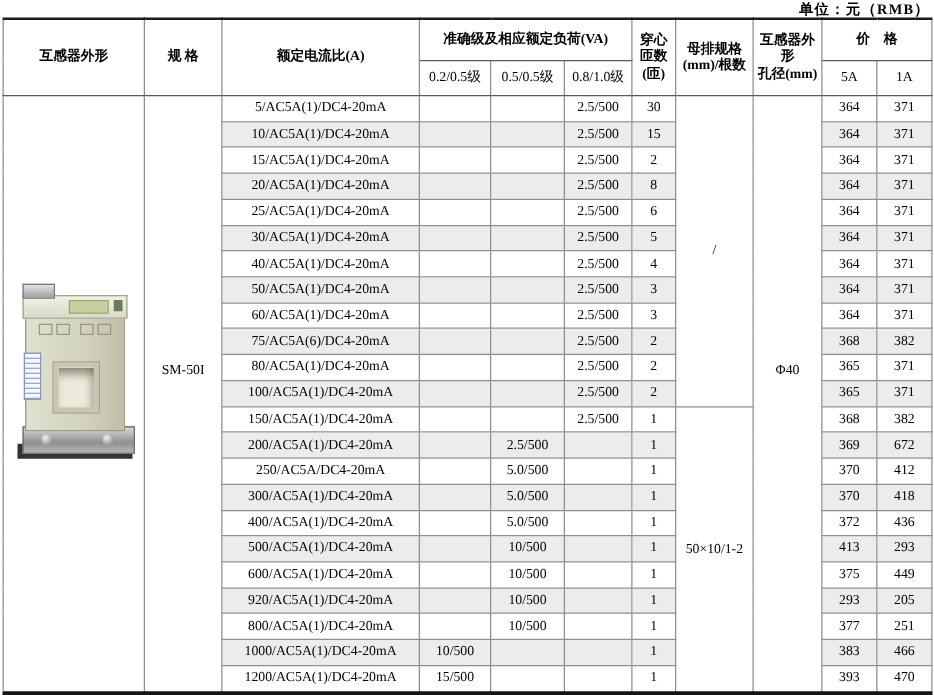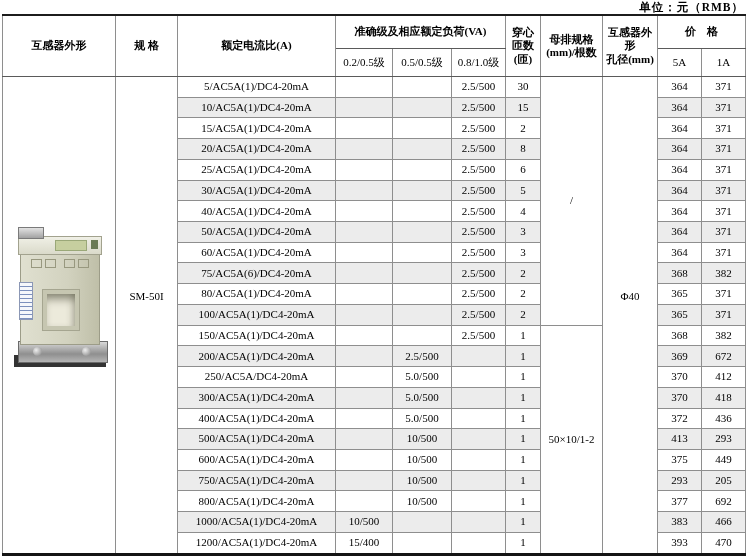--- a/index.html
+++ b/index.html
@@ -278,49 +278,49 @@
         <tr>
           <td>600/AC5A(1)/DC4-20mA</td>
           <td></td>
           <td>10/500</td>
           <td></td>
           <td>1</td>
           <td>375</td>
           <td>449</td>
         </tr>
         <tr>
-          <td class="alt">750/AC5A(1)/DC4-20mA</td>
+          <td class="alt">920/AC5A(1)/DC4-20mA</td>
           <td class="alt"></td>
           <td class="alt">10/500</td>
           <td class="alt"></td>
           <td class="alt">1</td>
           <td class="alt">293</td>
           <td class="alt">205</td>
         </tr>
         <tr>
           <td>800/AC5A(1)/DC4-20mA</td>
           <td></td>
           <td>10/500</td>
           <td></td>
           <td>1</td>
           <td>377</td>
-          <td>692</td>
+          <td>251</td>
         </tr>
         <tr>
           <td class="alt">1000/AC5A(1)/DC4-20mA</td>
           <td class="alt">10/500</td>
           <td class="alt"></td>
           <td class="alt"></td>
           <td class="alt">1</td>
           <td class="alt">383</td>
           <td class="alt">466</td>
         </tr>
         <tr>
           <td>1200/AC5A(1)/DC4-20mA</td>
-          <td>15/400</td>
+          <td>15/500</td>
           <td></td>
           <td></td>
           <td>1</td>
           <td>393</td>
           <td>470</td>
         </tr>
       </tbody>
   </table>
 </div>
 

